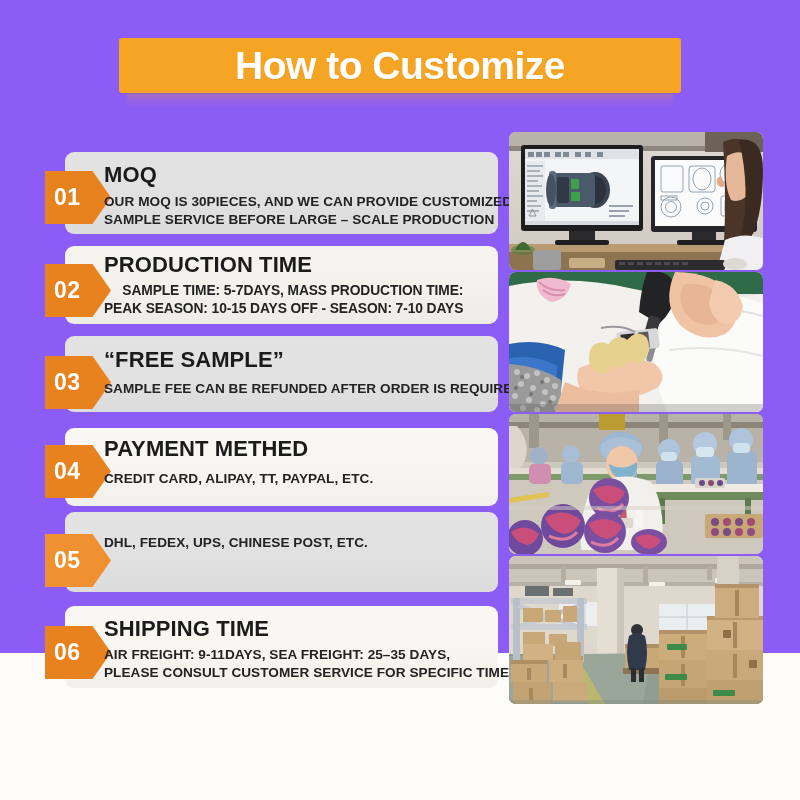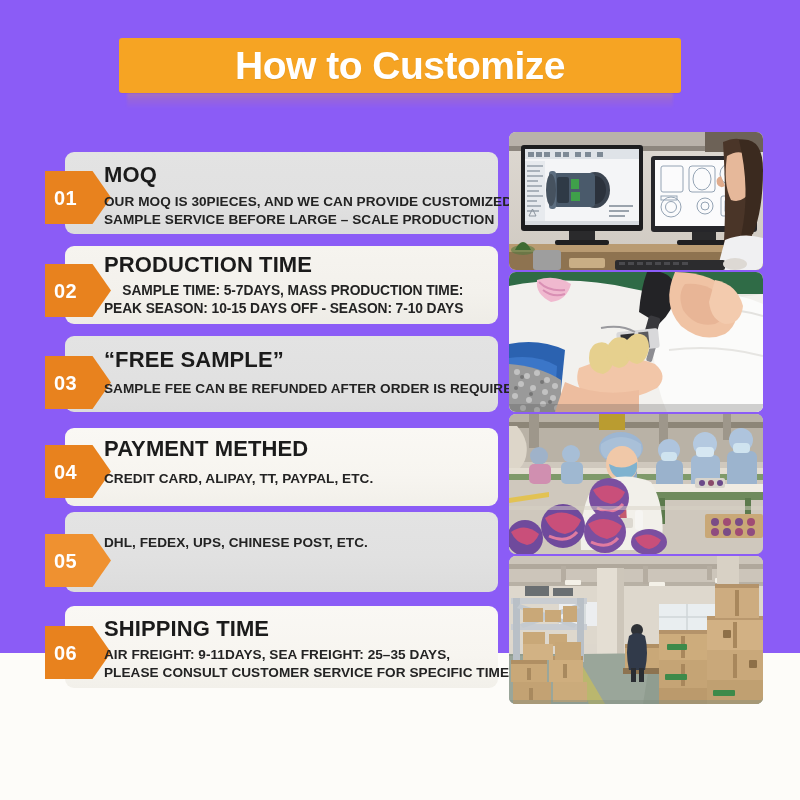--- a/index.html
+++ b/index.html
@@ -79,21 +79,21 @@
   .badge {
     position:absolute;
     width:66px; height:53px;
     background:#e8821e;
     clip-path:polygon(0 0, 72% 0, 100% 50%, 72% 100%, 0 100%);
     display:flex; align-items:center; justify-content:flex-start;
   }
   .badge.light { background:#ef9130; }
   .badge-num {
     color:#ffffff;
-    font-size:20px;
+    font-size:23px;
     font-weight:bold;
     line-height:1;
     padding-left:9px;
     letter-spacing:0.5px;
   }
 
   .rowtext {
     position:absolute;
     left:104px;
   }

